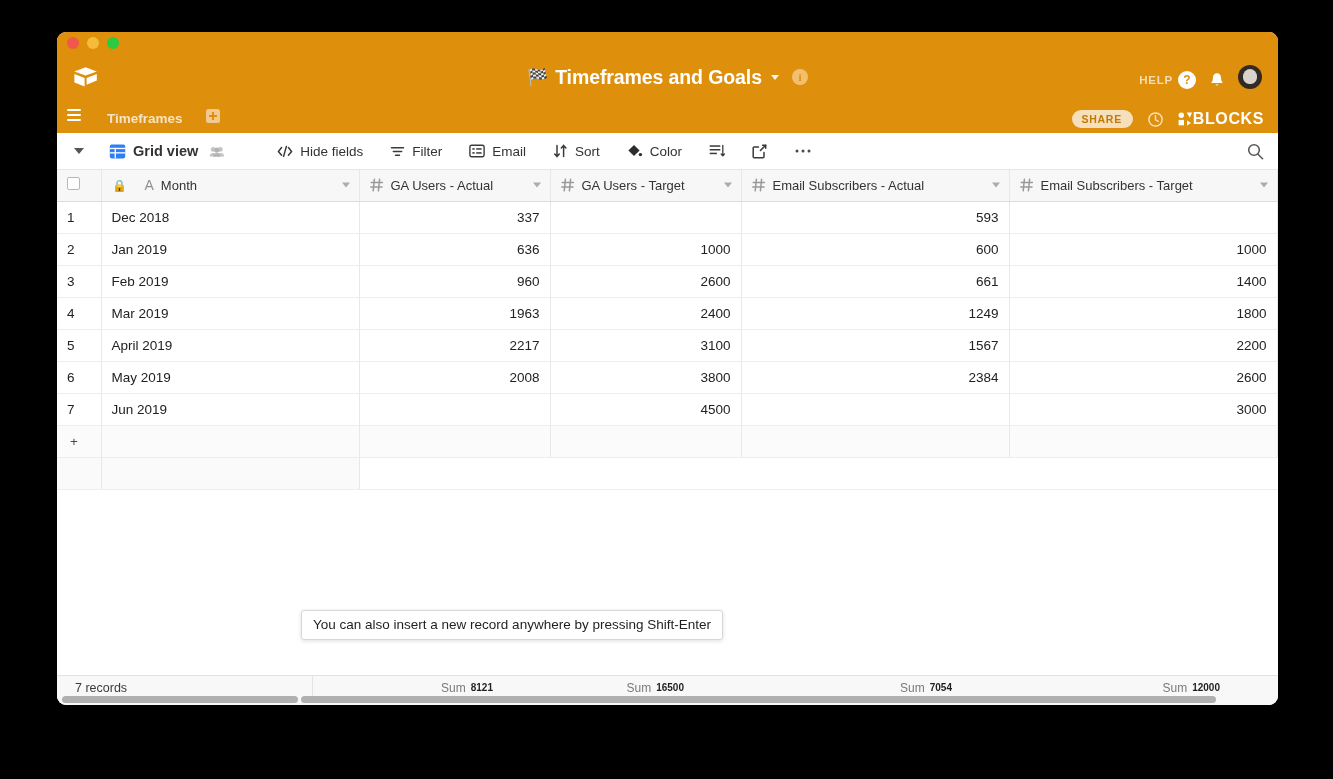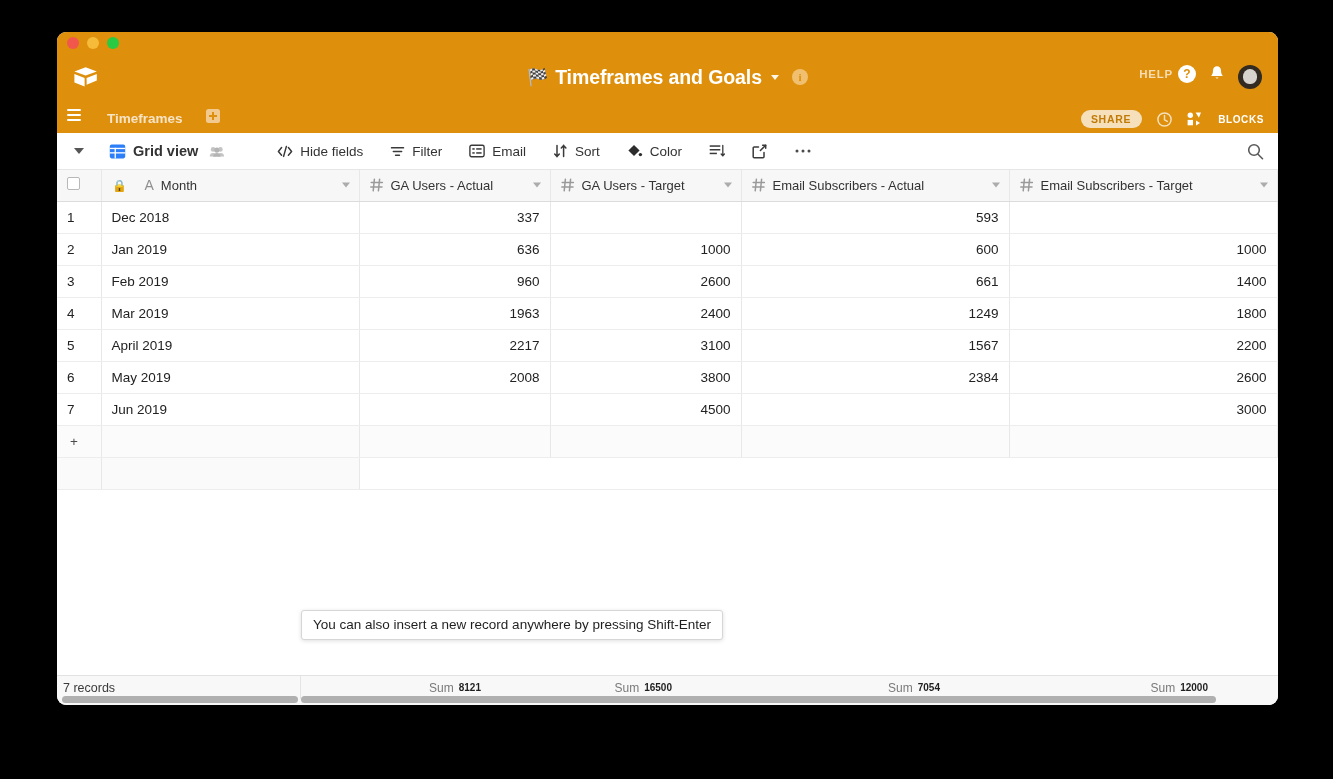--- a/index.html
+++ b/index.html
@@ -99,21 +99,21 @@
     font-family: "Liberation Serif", serif;
     display: inline-flex;
     align-items: center;
     justify-content: center;
     margin-left: 6px;
   }
   .header-right {
     position: absolute;
     right: 16px;
     display: flex;
-    align-items: flex-start;
+    align-items: flex-end;
     gap: 13px;
   }
   .help-label {
     color: #F6DDB4;
     font-size: 11.5px;
     font-weight: bold;
     letter-spacing: 0.8px;
   }
   .help-circle {
     width: 18px; height: 18px;
@@ -220,26 +220,26 @@
     background: #F6DFBB;
     color: #C07A06;
     font-size: 10.5px;
     font-weight: bold;
     letter-spacing: 0.7px;
     padding: 3px 11px 3px 10px;
     border-radius: 9px;
   }
   .blocks-label {
     color: #ffffff;
-    font-size: 10px;
+    font-size: 16px;
     font-weight: bold;
     letter-spacing: 0.6px;
     display: flex;
     align-items: center;
-    gap: 16px;
+    gap: 0;
   }
 
   
   .toolbar {
     position: relative;
     height: 37px;
     background: #ffffff;
     border-bottom: 1px solid #E6E6E6;
     display: flex;
     align-items: center;
@@ -409,20 +409,21 @@
     position: absolute;
     left: 0; right: 0; bottom: 0;
     height: 30px;
     background: #F8F8F8;
     border-top: 1px solid #E2E2E2;
   }
   .footer-row {
     display: flex;
     height: 23px;
     align-items: flex-end;
+    margin-left: 12px;
   }
   .f-records {
     width: 244px;
     font-size: 12.5px;
     color: #3b3b3b;
     padding-left: 6px;
     border-right: 1px solid #E4E4E4;
     height: 23px;
     display: flex;
     align-items: center;

